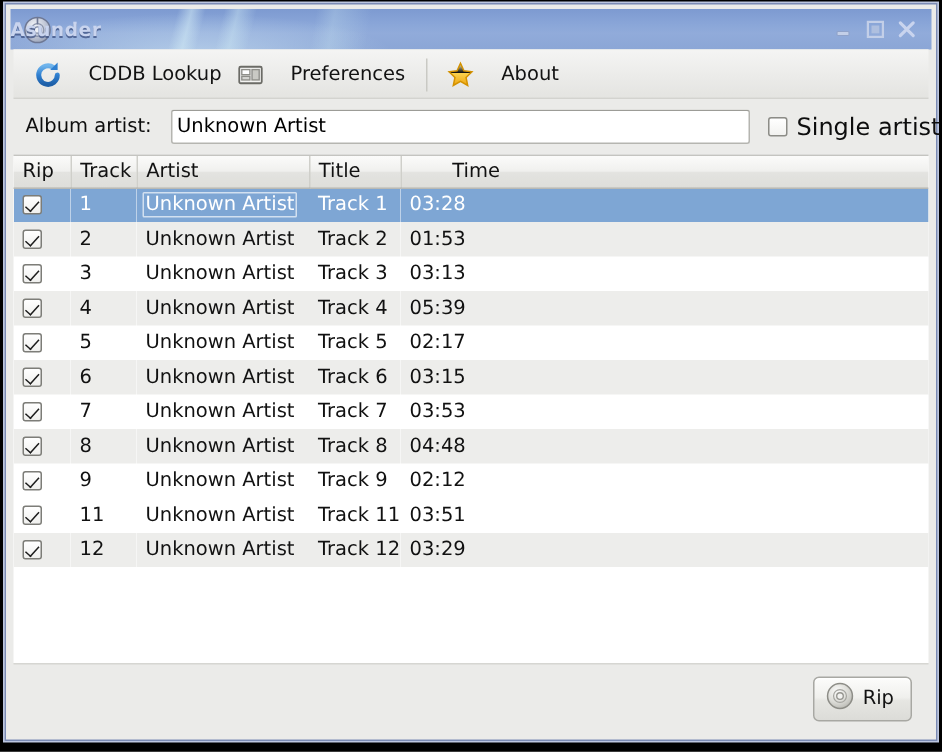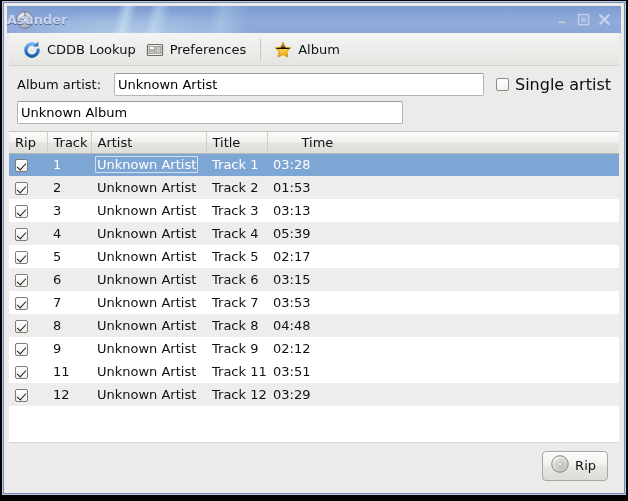--- a/index.html
+++ b/index.html
@@ -81,21 +81,21 @@
     background: linear-gradient(to bottom, #f4f4f3 0%, #ebebe9 55%, #e4e4e1 100%);
     border-bottom: 1px solid #d3d3cf;
     display: flex;
     align-items: center;
     padding: 0 0 0 10px;
     position: relative;
   }
   .tb-item {
     display: flex;
     align-items: center;
-    gap: 5px;
+    gap: 17px;
     height: 26px;
     padding: 0 6px 0 3px;
     cursor: pointer;
     border-radius: 3px;
     white-space: nowrap;
   }
   .tb-label {
     font-size: 13px;
     color: #121212;
   }
@@ -104,21 +104,21 @@
     background: #c9c9c4;
     margin: 0 9px 0 8px;
   }
   .tb-ico { width: 20px; height: 20px; display: block; flex: 0 0 20px; }
 
   
   #fields {
     background: #ebebe9;
     padding: 7px 8px 6px 8px;
     display: flex;
-    flex-direction: column;
+    flex-direction: row;
     gap: 5px;
   }
   .field-row {
     display: flex;
     align-items: center;
     height: 23px;
   }
   .field-label {
     font-size: 13px;
     color: #0d0d0d;
@@ -350,21 +350,21 @@
               <linearGradient id="starg" x1="0" y1="0" x2="0" y2="1">
                 <stop offset="0%" stop-color="#fff3b8"></stop>
                 <stop offset="45%" stop-color="#fbd council"></stop>
                 <stop offset="45%" stop-color="#fbd24e"></stop>
                 <stop offset="100%" stop-color="#eda410"></stop>
               </linearGradient>
             </defs>
             <path d="M10 2.2 L12.3 7.2 L17.6 7.9 L13.7 11.6 L14.8 17 L10 14.3 L5.2 17 L6.3 11.6 L2.4 7.9 L7.7 7.2 Z" fill="url(#starg)" stroke="#d49200" stroke-width="1"></path>
           </svg>
         </span>
-        <span class="tb-label">Album</span>
+        <span class="tb-label">About</span>
       </div>
     </div>
 
     <div id="fields">
 
       <div class="field-row">
         <span class="field-label">Album artist:</span>
         <input class="field-input" id="album-artist-input" type="text" value="Unknown Artist" style="">
         <span id="single-artist-wrap">
           <span class="chk"></span>

